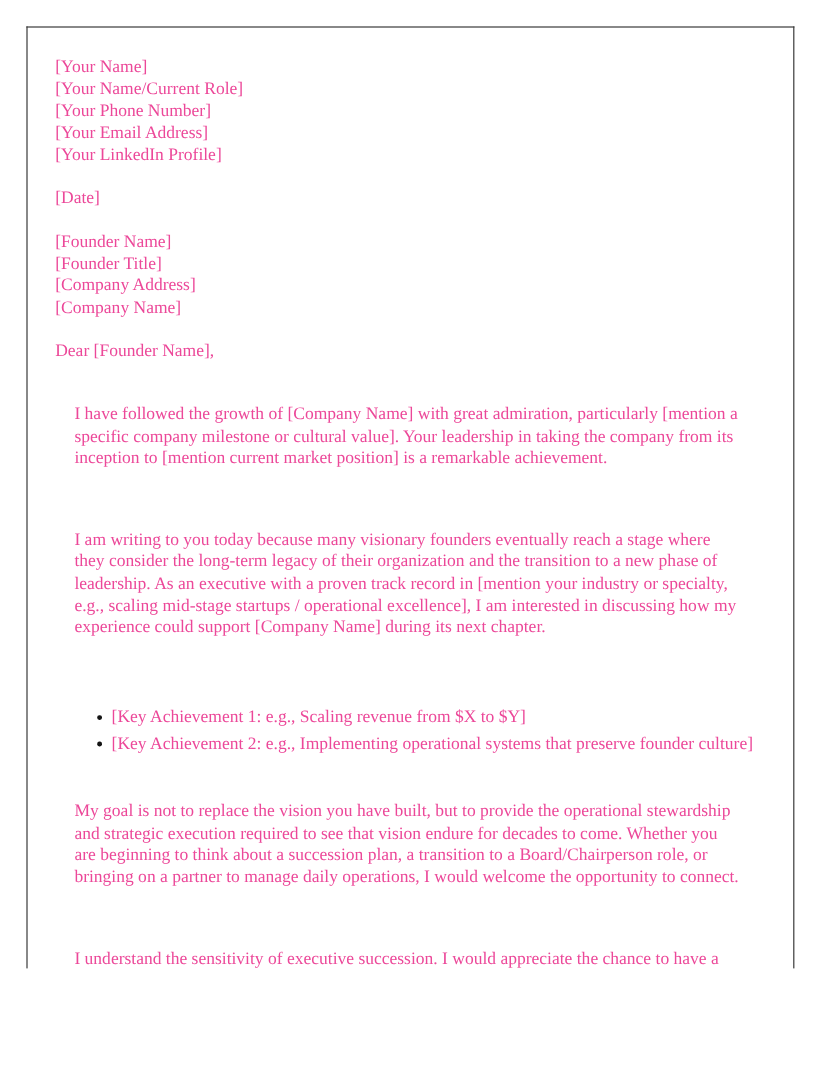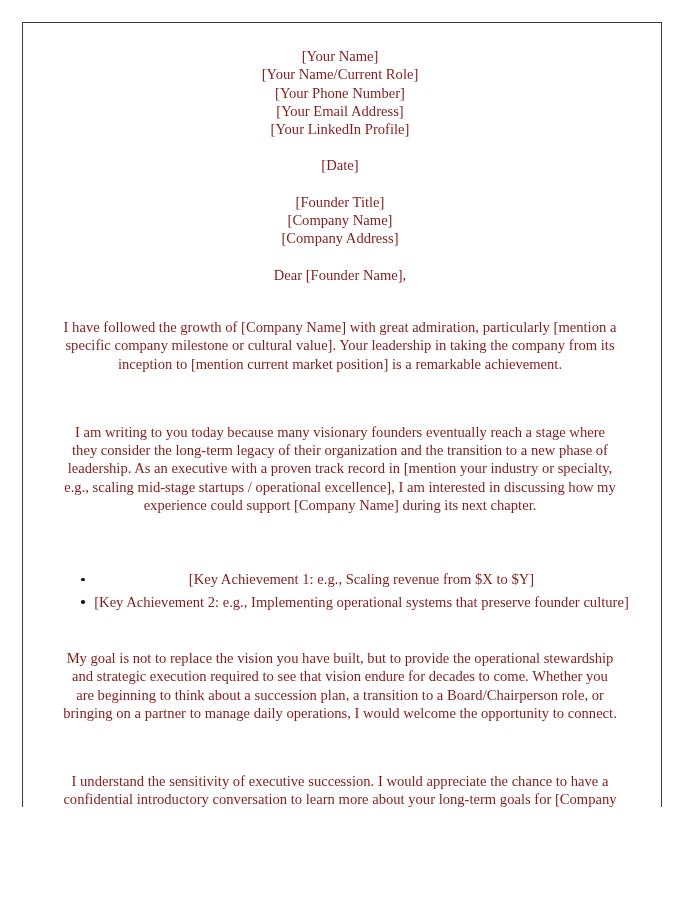--- a/index.html
+++ b/index.html
@@ -35,23 +35,23 @@
     left: 23px;            
     top: 24px;
     width: 588px;
   }
 
   .doc-line,
   .doc-para,
   .doc-bullet-item {
     font-size: 14.6px;
     line-height: 18.3px;
-    color: #7f1d1d;
+    color: #ec4899;
     margin: 0;
-    text-align: center;
+    text-align: left;
     white-space: normal;
   }
 
   .address-block {
     margin: 0;
   }
 
   .block-gap {
     height: 18px;
   }
@@ -102,23 +102,24 @@
       <div class="doc-line">[Your LinkedIn Profile]</div>
     </div>
 
     <div class="block-gap"></div>
 
     <div class="doc-line">[Date]</div>
 
     <div class="block-gap"></div>
 
     <div class="address-block">
+      <div class="doc-line">[Founder Name]</div>
       <div class="doc-line">[Founder Title]</div>
+      <div class="doc-line">[Company Address]</div>
       <div class="doc-line">[Company Name]</div>
-      <div class="doc-line">[Company Address]</div>
     </div>
 
     <div class="block-gap"></div>
 
     <div class="doc-line">Dear [Founder Name],</div>
 
     <div class="para-gap"></div>
 
     <p class="doc-para">I have followed the growth of [Company Name] with great admiration, particularly [mention a specific company milestone or cultural value]. Your leadership in taking the company from its inception to [mention current market position] is a remarkable achievement.</p>
 

